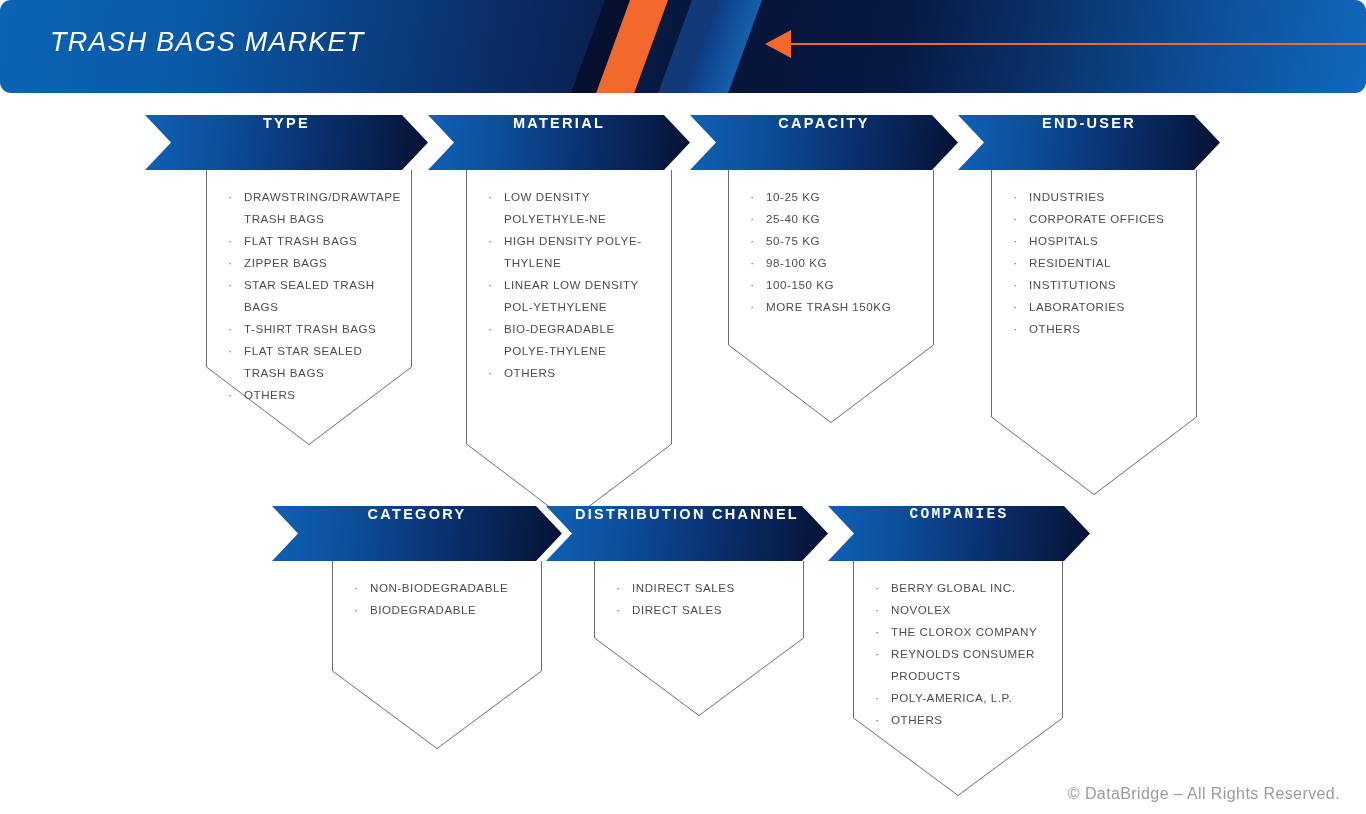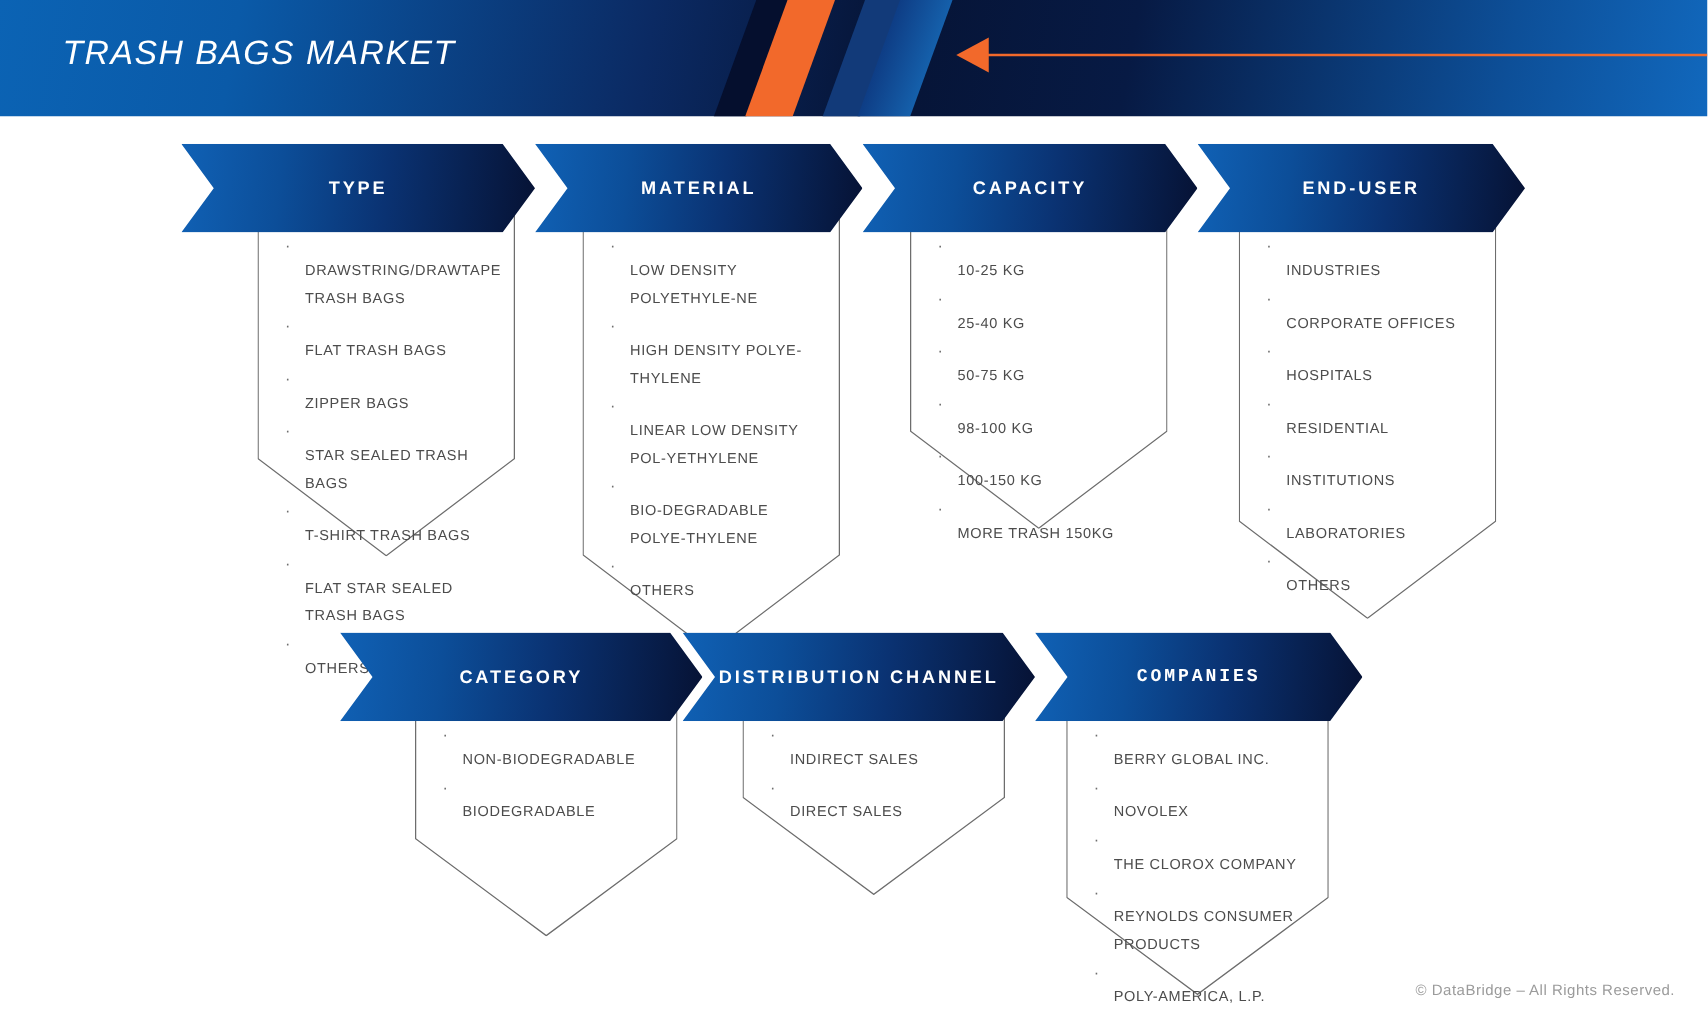--- a/index.html
+++ b/index.html
@@ -9,20 +9,21 @@
     font-family:"Liberation Sans", sans-serif;
     overflow:hidden;
     position:relative;
   }
 
   
   .header{
     position:absolute;left:0;top:0;width:1366px;height:93px;
     background:linear-gradient(100deg,#0b63b4 0%, #0a5aa8 14%, #0b2a63 38%, #061436 52%, #071a44 66%, #0d4f98 88%, #1168bd 100%);
     overflow:hidden;
+    border-radius:11px;
   }
   .hdr-title{
     position:absolute;left:50px;top:27px;
     color:#ffffff;
     font-size:27px;
     letter-spacing:1.2px;
     font-style:italic;
     font-weight:300;
     white-space:nowrap;
   }
@@ -46,24 +47,24 @@
 
   
   .col{position:absolute;}
 
   .banner{
     position:absolute;left:0;top:0;height:55px;
     background:linear-gradient(95deg,#0d5cae 0%, #0b4a93 30%, #0a2f68 62%, #071churn 100%);
     display:flex;align-items:center;justify-content:center;
   }
   .banner-inner{
-    position:absolute;left:0;top:0;height:71px;width:100%;
+    position:absolute;left:0;top:0;height:55px;width:100%;
     background:linear-gradient(95deg,#1061b5 0%, #0c4e99 28%, #0a3272 58%, #061234 100%);
     clip-path:polygon(0 0, calc(100% - 26px) 0, 100% 50%, calc(100% - 26px) 100%, 0 100%, 26px 50%);
-    display:flex;align-items:center;justify-content:center;
+    display:flex;align-items:flex-start;justify-content:center;
   }
   .banner-label{
     color:#ffffff;font-size:14.5px;font-weight:bold;letter-spacing:2.3px;
     white-space:nowrap;position:relative;z-index:3;
   }
 
   .card{
     position:absolute;top:55px;
     background:#ffffff;
   }
@@ -79,25 +80,25 @@
     display:flex;
     font-size:11.6px;
     color:#4c4c4c;
     letter-spacing:0.55px;
     line-height:22px;
     margin-bottom:0px;
   }
   .item .dot{
     width:16px;flex:none;color:#6e6e6e;font-size:13px;line-height:22px;
   }
-  .item .txt{flex:1;margin-top:20px;}
+  .item .txt{flex:1;}
 
   .footer{
     position:absolute;right:26px;top:785px;
-    font-size:12px;color:#9b9b9b;letter-spacing:0.4px;
+    font-size:16px;color:#9b9b9b;letter-spacing:0.4px;
   }
 </style>
 </head>
 <body>
 
 <div class="header">
   <div class="stripe stripe-dark"></div>
   <div class="stripe stripe-orange"></div>
   <div class="stripe stripe-blue-a"></div>
   <div class="stripe stripe-blue-b"></div>

